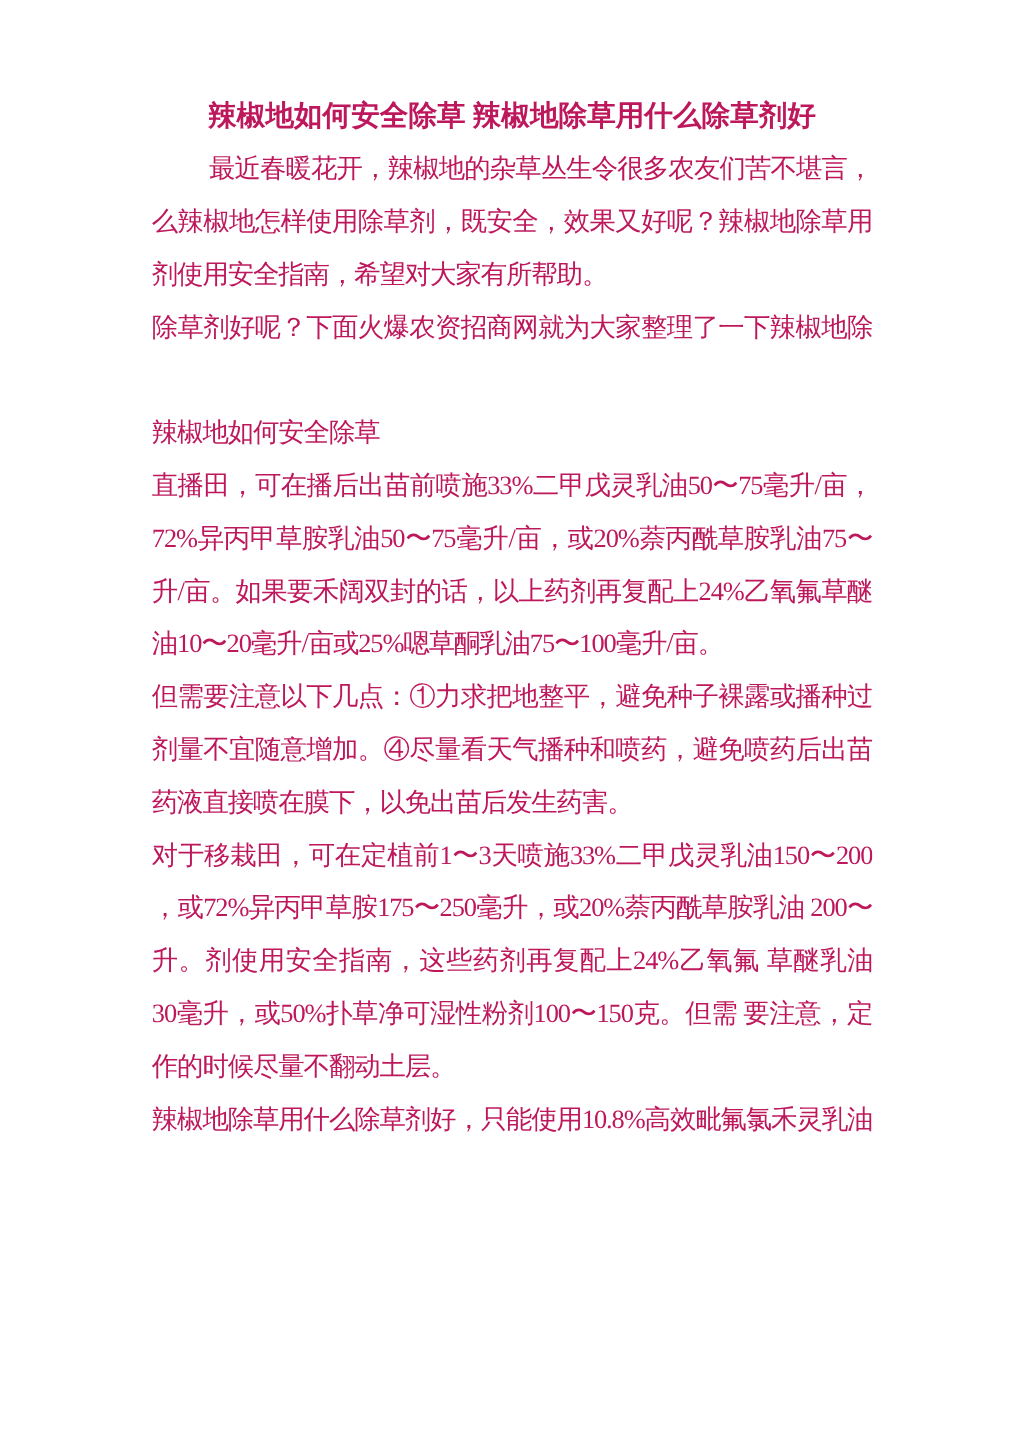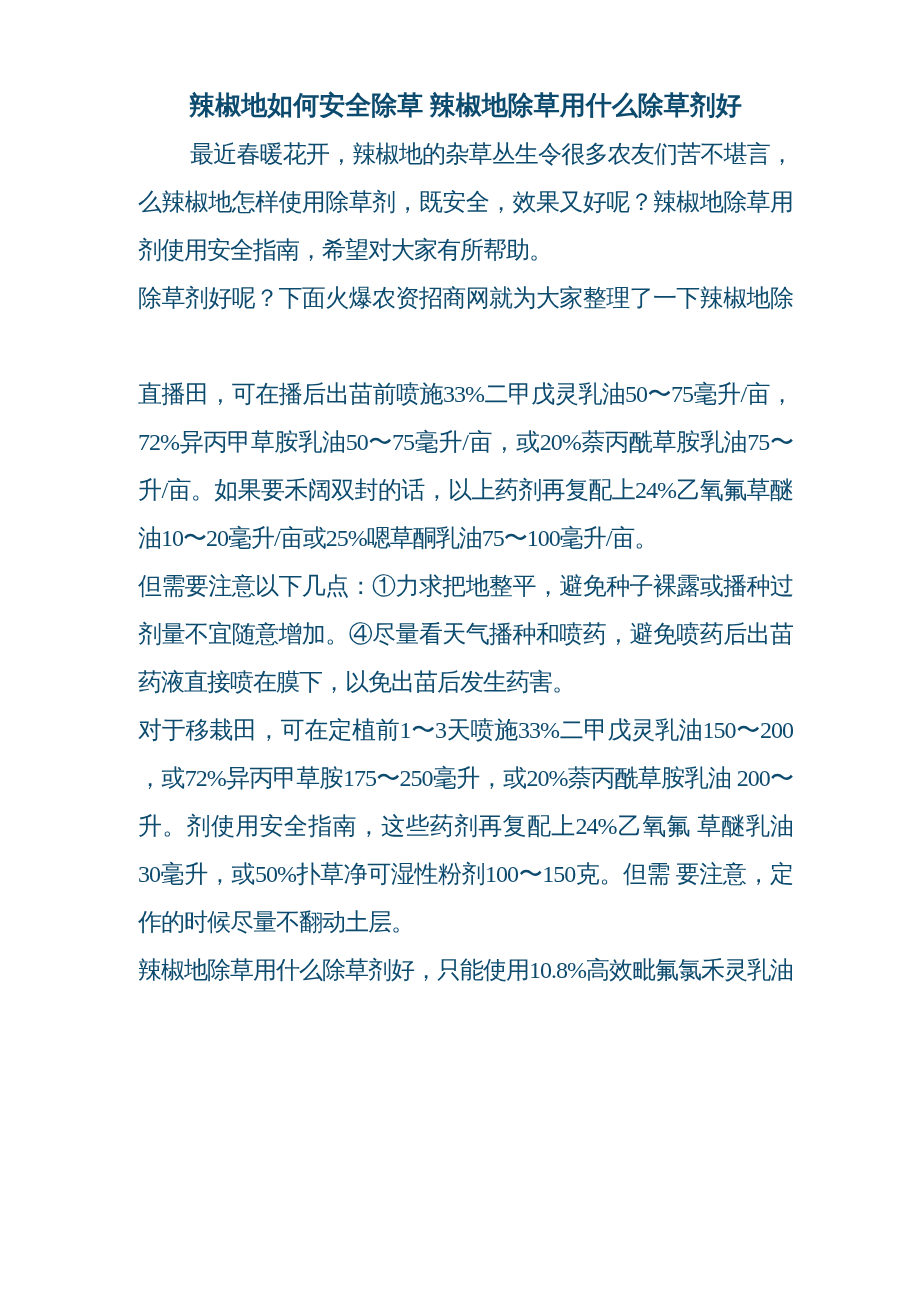--- a/index.html
+++ b/index.html
@@ -48,29 +48,30 @@
   .line.indent {
     text-indent: 52px;
   }
   .line.blank {
     height: 48px;
   }
 </style>
 </head>
 <body>
 
-<div class="page" style="color: #0c4a6e; background: rgb(255, 255, 255);">
+<div class="page" style="color: #be185d; background: rgb(255, 255, 255);">
   <div class="doc">
     <h1 class="title">辣椒地如何安全除草 辣椒地除草用什么除草剂好</h1>
     <div id="lines">
         <div class="line justify indent">最近春暖花开，辣椒地的杂草丛生令很多农友们苦不堪言，那</div>
         <div class="line justify">么辣椒地怎样使用除草剂，既安全，效果又好呢？辣椒地除草用什么</div>
         <div class="line">剂使用安全指南，希望对大家有所帮助。</div>
         <div class="line justify">除草剂好呢？下面火爆农资招商网就为大家整理了一下辣椒地除草</div>
         <div class="line blank"></div>
+        <div class="line">辣椒地如何安全除草</div>
         <div class="line justify">直播田，可在播后出苗前喷施33%二甲戊灵乳油50〜75毫升/亩，或</div>
         <div class="line justify">72%异丙甲草胺乳油50〜75毫升/亩，或20%萘丙酰草胺乳油75〜120 毫</div>
         <div class="line justify">升/亩。如果要禾阔双封的话，以上药剂再复配上24%乙氧氟草醚 乳</div>
         <div class="line">油10〜20毫升/亩或25%嗯草酮乳油75〜100毫升/亩。</div>
         <div class="line justify">但需要注意以下几点：①力求把地整平，避免种子裸露或播种过浅，</div>
         <div class="line justify">剂量不宜随意增加。④尽量看天气播种和喷药，避免喷药后出苗时遇</div>
         <div class="line">药液直接喷在膜下，以免出苗后发生药害。</div>
         <div class="line justify">对于移栽田，可在定植前1〜3天喷施33%二甲戊灵乳油150〜200 毫升</div>
         <div class="line justify">，或72%异丙甲草胺175〜250毫升，或20%萘丙酰草胺乳油 200〜300毫</div>
         <div class="line justify">升。剂使用安全指南，这些药剂再复配上24%乙氧氟 草醚乳油20〜</div>

